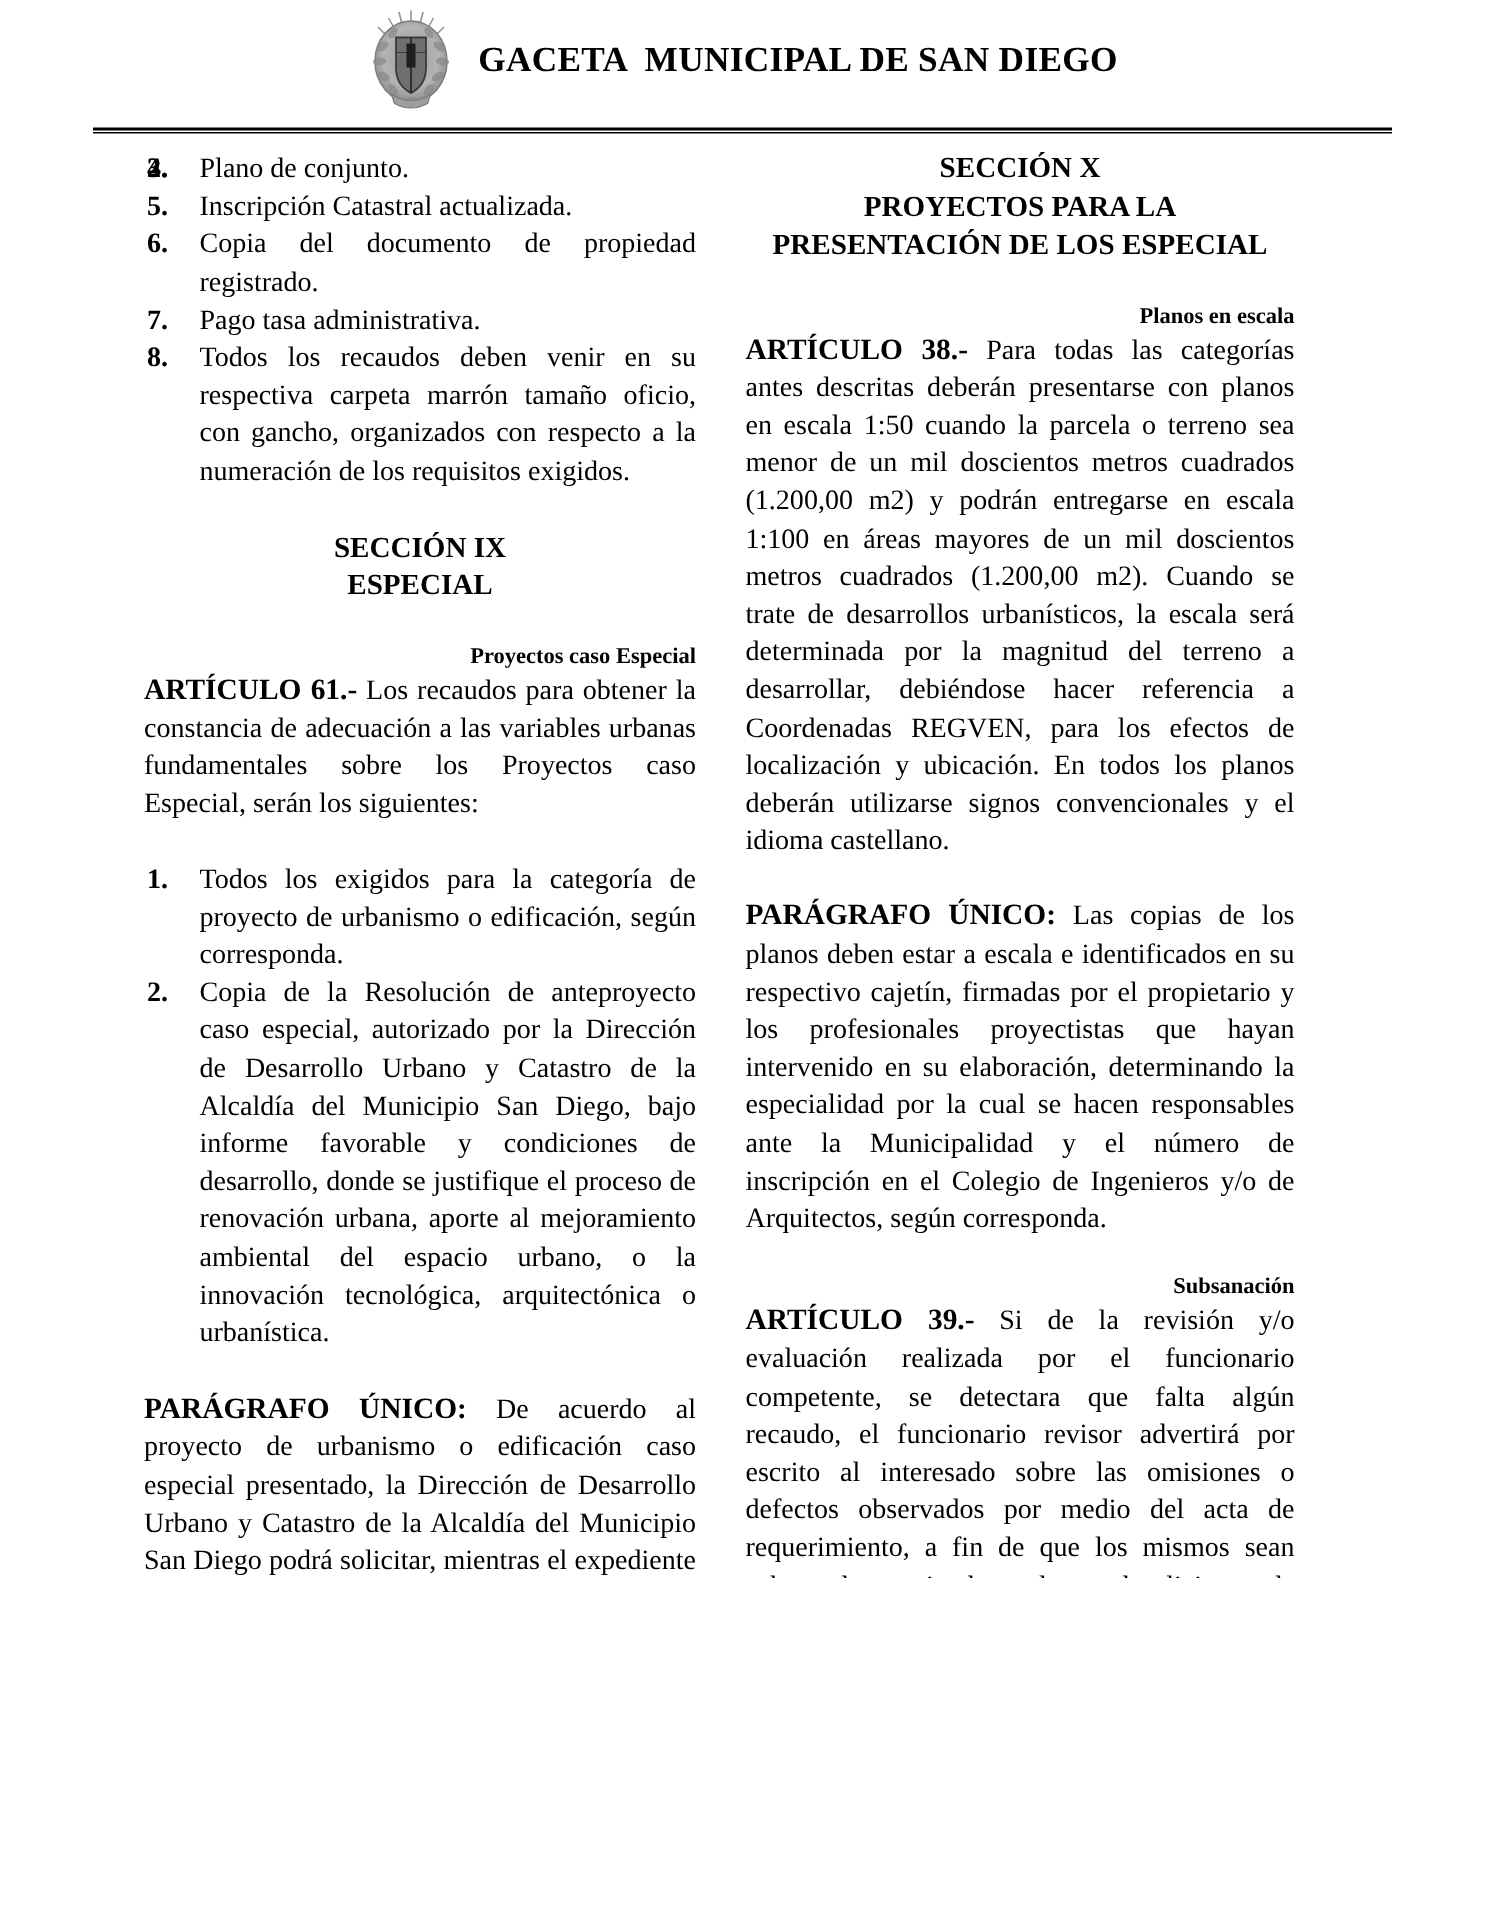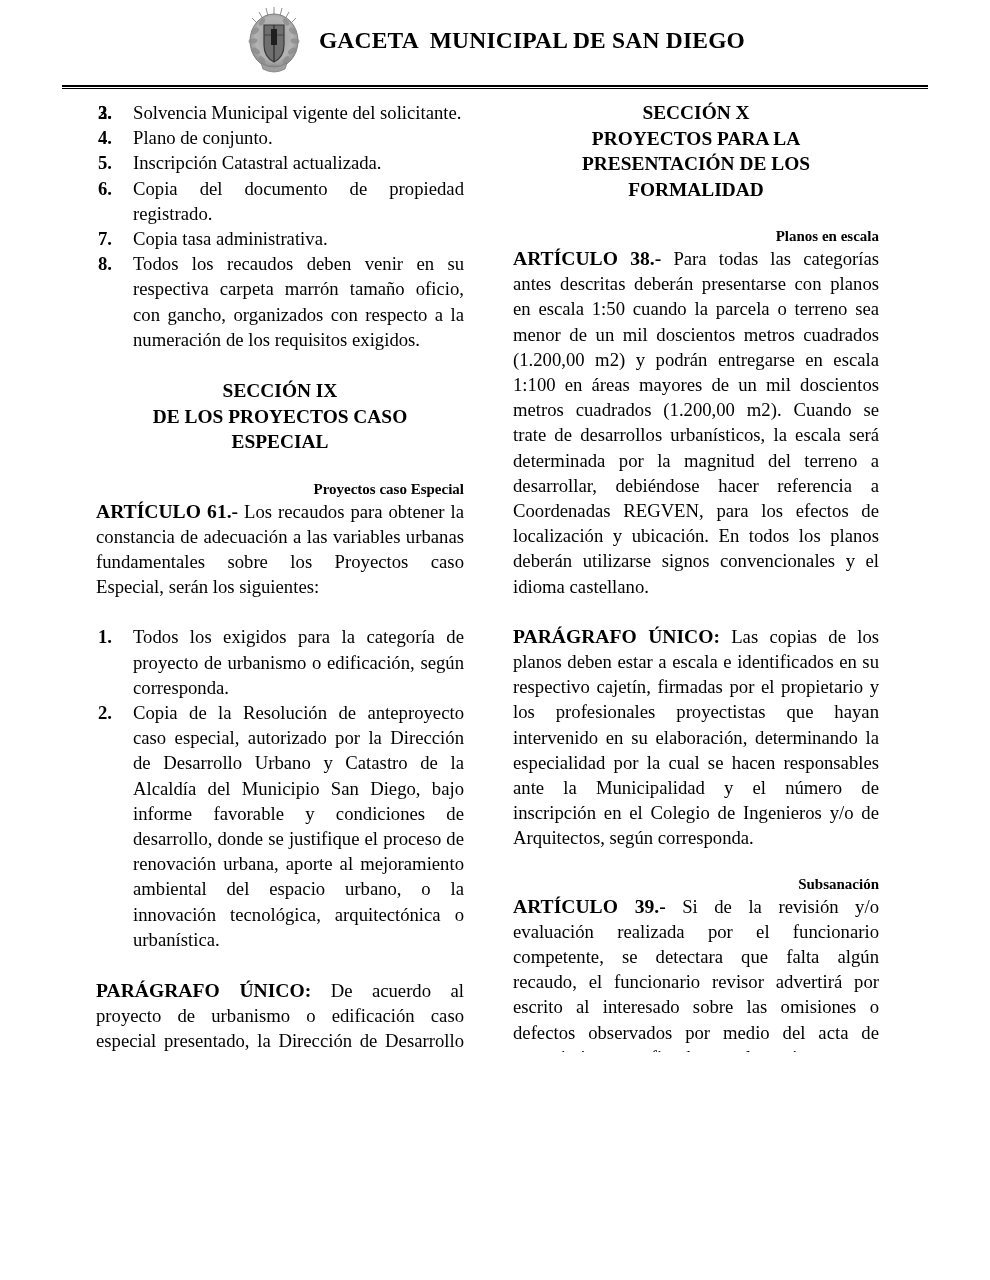--- a/index.html
+++ b/index.html
@@ -61,21 +61,21 @@
     position: absolute;
     left: 0;
     top: 100px;
     width: 990px;
   }
   .col {
     position: absolute;
     top: 0;
   }
   .col-left  { left: 96px;  width: 368px; }
-  .col-right { left: 513px; width: 366px; }
+  .col-right { left: 497px; width: 366px; }
 
   p, li, div.blk {
     font-size: 18.7px;
     line-height: 25.2px;
   }
 
   .para {
     margin: 0 0 12px 0;
     text-align: justify;
     text-justify: inter-word;
@@ -193,33 +193,32 @@
   </div>
 
   <div class="rule"></div>
 
   <div class="columns">
 
     <div class="col col-left">
 
       <ol class="numlist">
         <li><span class="num">2.</span></li>
-        <li><span class="num">3.</span><span>Solvencia Municipal vigente del solicitante.</span></li>
+        <li><span class="num">3.</span></li>
         <li><span class="num">4.</span><span>Plano de conjunto.</span></li>
         <li><span class="num">5.</span><span>Inscripción Catastral actualizada.</span></li>
         <li><span class="num">6.</span><span>Copia del documento de propiedad registrado.</span></li>
-        <li><span class="num">7.</span><span>Copia tasa administrativa.</span></li>
+        <li><span class="num">7.</span><span>Pago tasa administrativa.</span></li>
         <li><span class="num">8.</span><span>Todos los recaudos deben venir en su respectiva carpeta marrón tamaño oficio, con gancho, organizados con respecto a la numeración de los requisitos exigidos.</span></li>
       </ol>
 
       <div class="spacer-md"></div>
 
       <div class="section-head">
         <div>SECCIÓN IX</div>
-        <div>DE LOS PROYECTOS CASO</div>
         <div>ESPECIAL</div>
       </div>
 
       <div class="spacer-md"></div>
 
       <div class="margin-note">Proyectos caso Especial</div>
       <p class="para"><span class="lead">ARTÍCULO 61.-</span><span> Los recaudos para obtener la constancia de adecuación a las variables urbanas fundamentales sobre los Proyectos caso Especial, serán los siguientes:</span></p>
 
       <div class="spacer-sm"></div>
 
@@ -232,21 +231,21 @@
 
       <p class="para"><span class="lead">PARÁGRAFO ÚNICO:</span><span> De acuerdo al proyecto de urbanismo o edificación caso especial presentado, la Dirección de Desarrollo Urbano y Catastro de la Alcaldía del Municipio San Diego podrá  solicitar, mientras el expediente se encuentre en el proceso de revisión, cualquier otro recaudo que considere necesario.</span></p>
 
     </div>
 
     <div class="col col-right">
 
       <div class="section-head">
         <div>SECCIÓN X</div>
         <div>PROYECTOS PARA LA</div>
-        <div>PRESENTACIÓN DE LOS FORMALIDAD</div>
+        <div>PRESENTACIÓN DE LOS ESPECIAL</div>
       </div>
 
       <div class="spacer-md"></div>
 
       <div class="margin-note">Planos en escala</div>
       <p class="para"><span class="lead">ARTÍCULO 38.-</span><span> Para todas las categorías antes descritas deberán presentarse con planos en escala 1:50 cuando la parcela o terreno sea menor de un mil doscientos metros cuadrados (1.200,00 m2) y podrán entregarse en escala 1:100 en áreas mayores de un mil doscientos metros cuadrados (1.200,00 m2). Cuando se trate de desarrollos urbanísticos, la escala será determinada por la magnitud del terreno a desarrollar, debiéndose hacer referencia a Coordenadas REGVEN, para los efectos de localización y ubicación. En todos los planos deberán utilizarse signos convencionales y el idioma castellano.</span></p>
 
       <div class="spacer-sm"></div>
 
       <p class="para"><span class="lead">PARÁGRAFO ÚNICO:</span><span> Las copias de los planos deben estar a escala e identificados en su respectivo cajetín, firmadas por el propietario y los profesionales proyectistas que hayan intervenido en su elaboración, determinando la especialidad por la cual se hacen responsables ante la Municipalidad y el número de inscripción en el Colegio de Ingenieros y/o de Arquitectos, según corresponda.</span></p>

